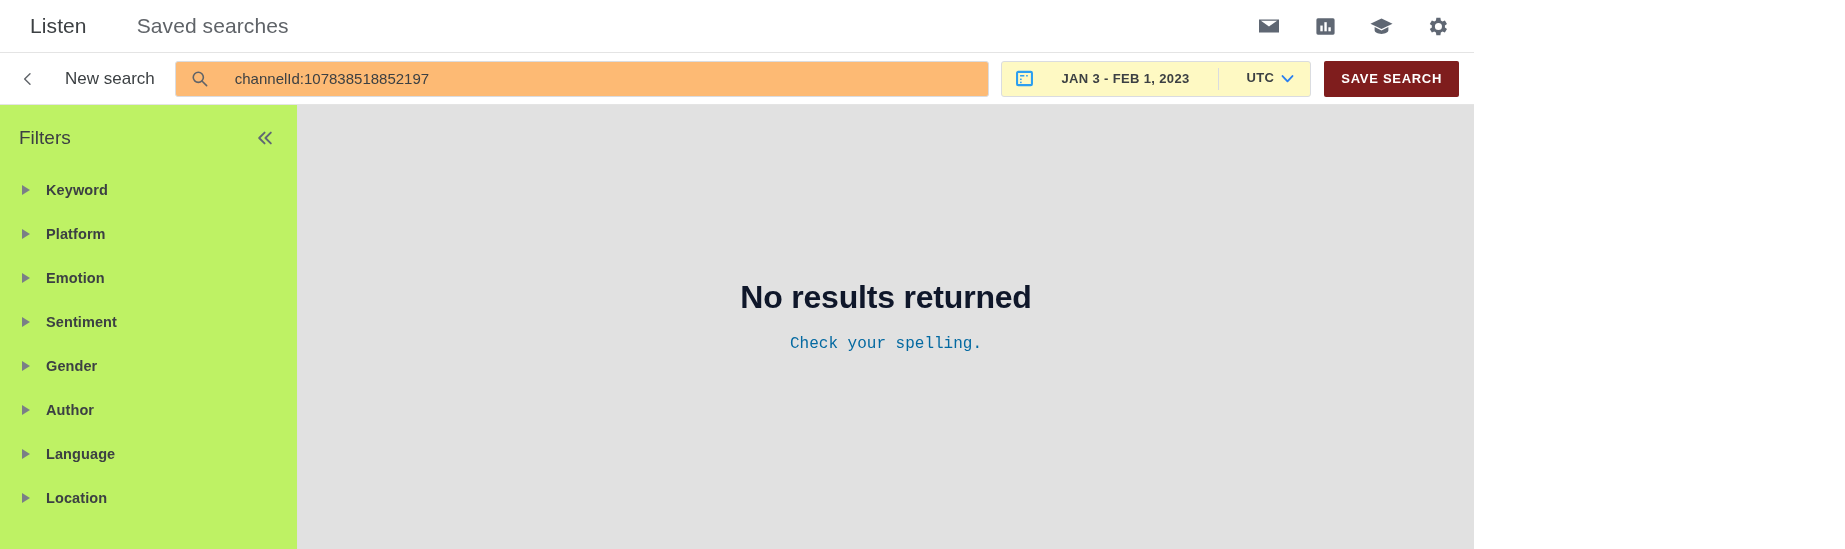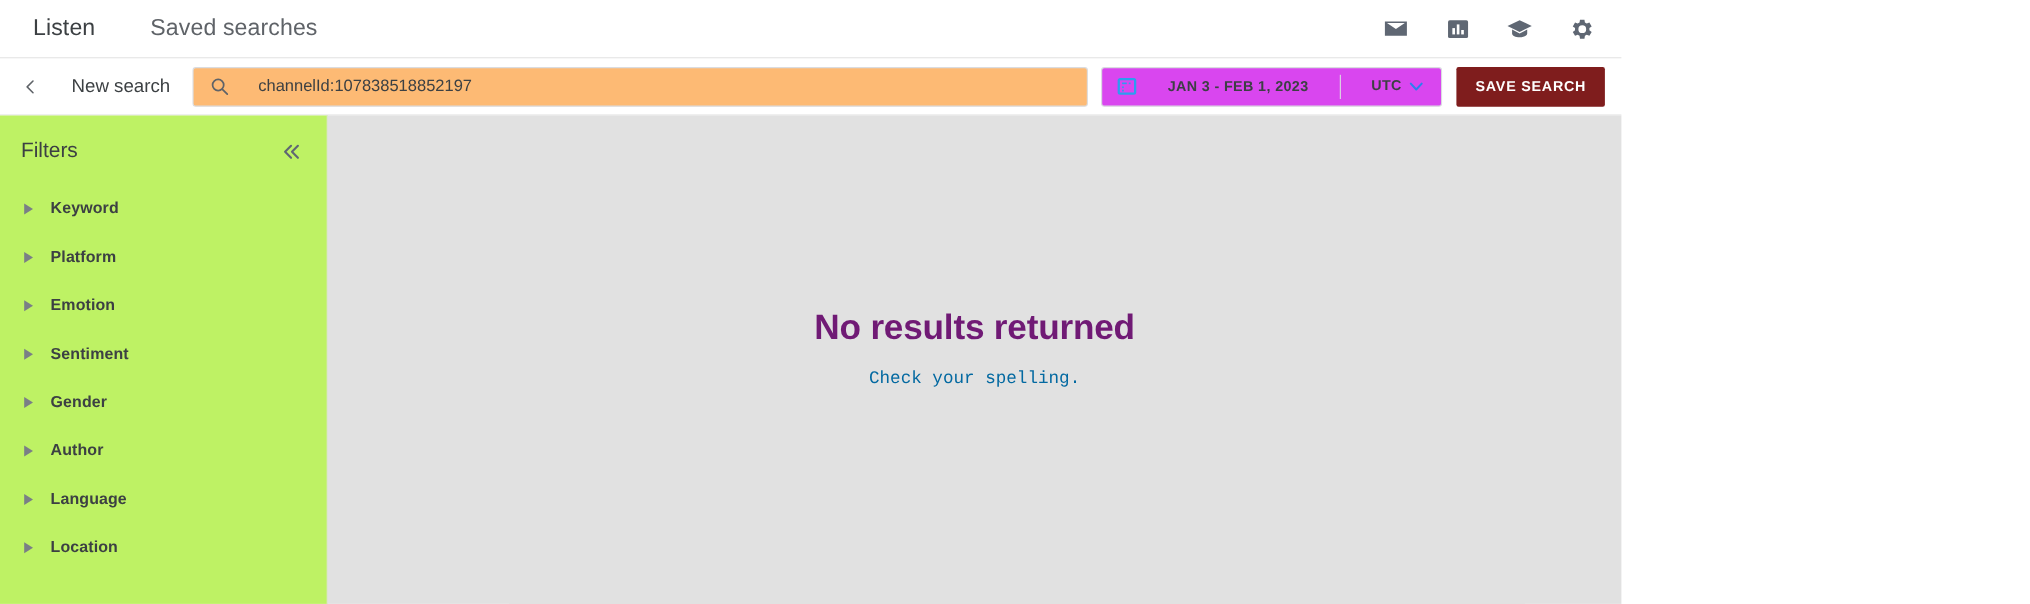--- a/index.html
+++ b/index.html
@@ -84,21 +84,21 @@
     white-space:nowrap; overflow:hidden; text-overflow:ellipsis;
   }
   .daterange {
     margin-left:12px;
     height:36px;
     border:1px solid #dadce0;
     border-radius:3px;
     display:flex; align-items:center;
     padding:0 14px 0 13px;
     gap:28px;
-    background:#d946ef;
+    background:#fef9c3;
     cursor:pointer;
     white-space:nowrap;
   }
   .cal-ico { width:19px; height:19px; flex:0 0 19px; }
   .dr-text {
     font-size:13px; font-weight:bold;
     color:#3c4043; letter-spacing:.35px;
   }
   .dr-div { width:1px; height:22px; background:#dadce0; }
   .tz { display:flex; gap:5px; }
@@ -155,21 +155,21 @@
   .content {
     flex:1 1 auto;
     background:#e1e1e1;
     display:flex; flex-direction:column;
     align-items:center; justify-content:center;
     min-width:0;
     padding-bottom:22px;
   }
   .nores {
     font-size:32px; font-weight:bold;
-    color:#701a75;
+    color:#0f172a;
     letter-spacing:-.2px;
   }
   .nores-sub {
     margin-top:19px;
     font-size:16px;
     color:#0369a1;
     font-family:Liberation Mono, monospace;
   }
 </style>
 </head>

